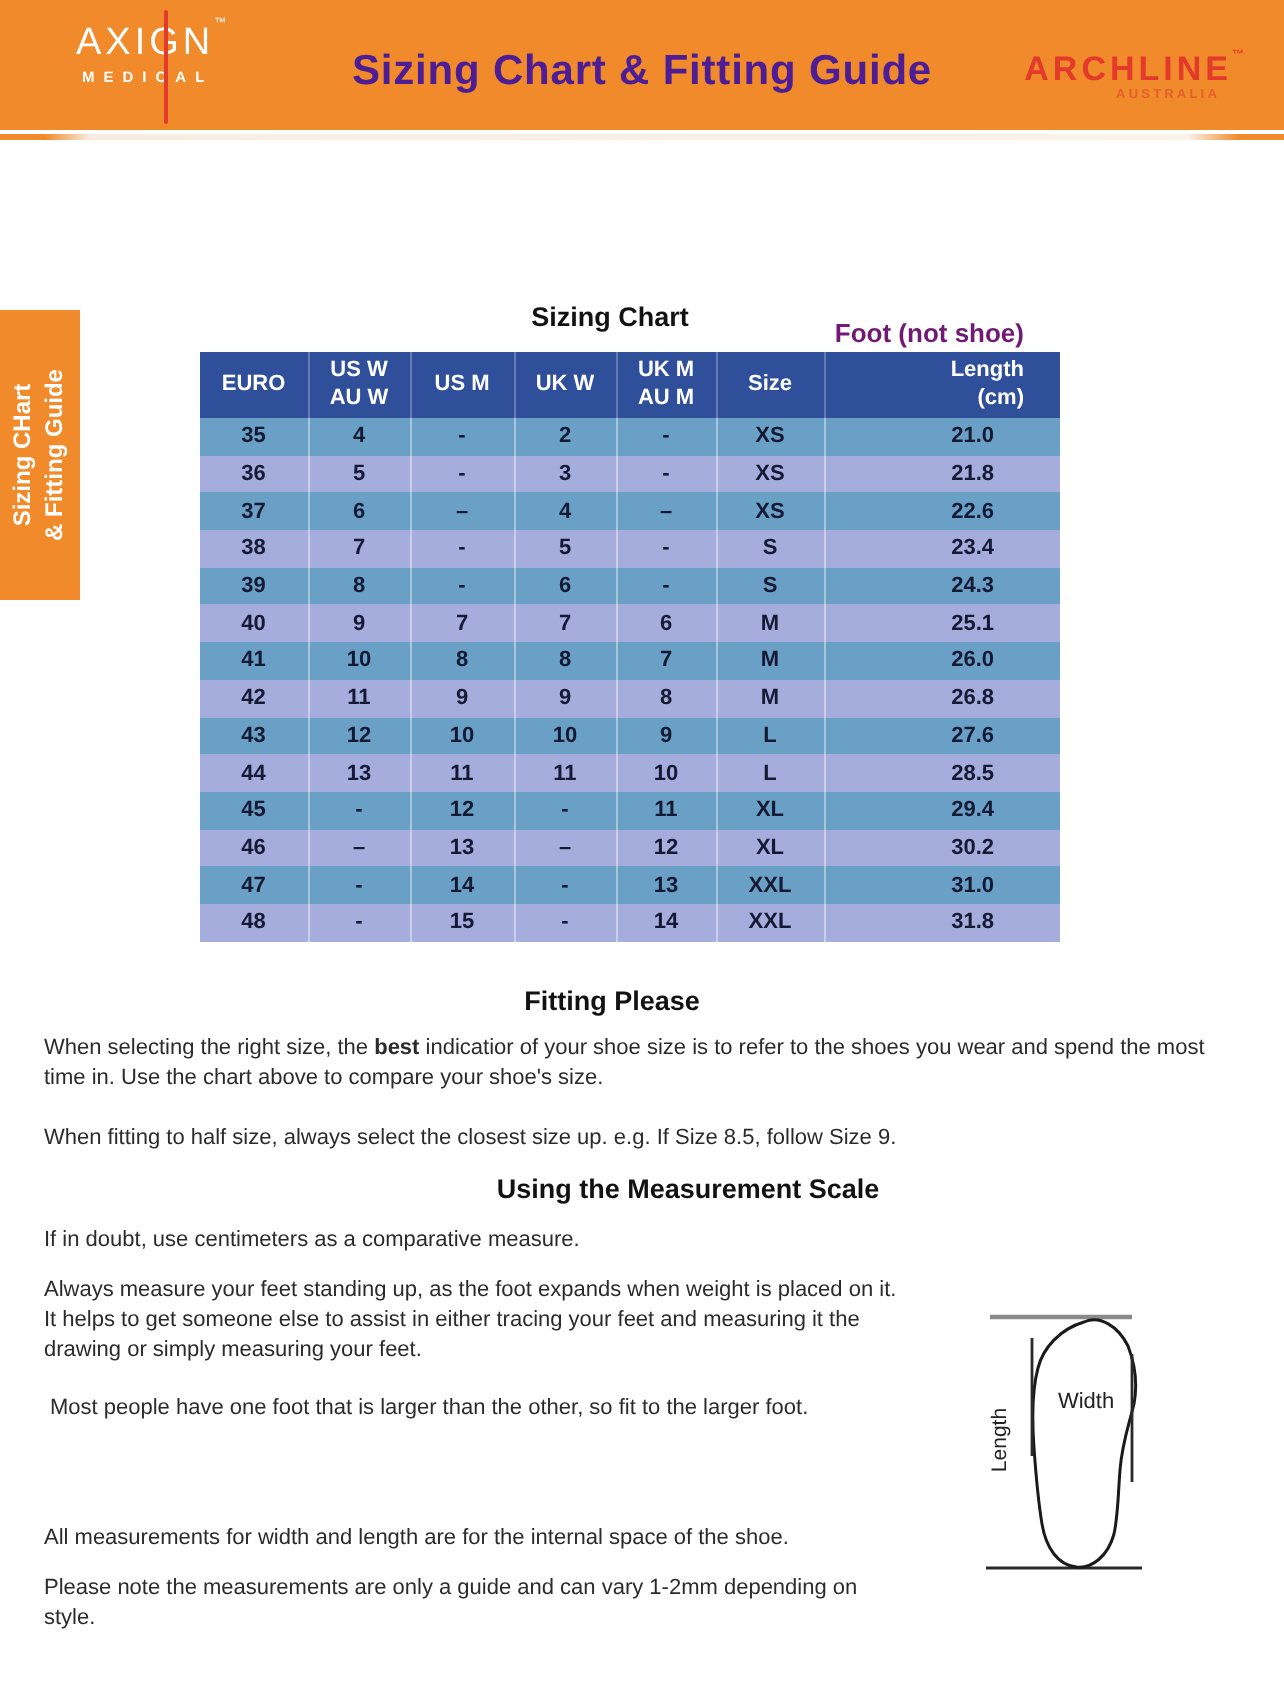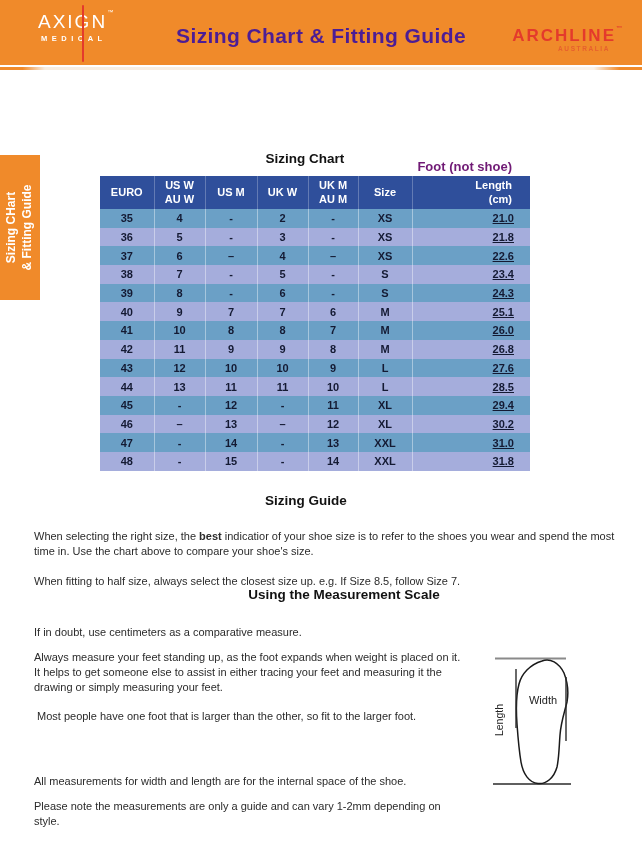--- a/index.html
+++ b/index.html
@@ -44,30 +44,30 @@
   table.sizing{position:absolute;left:100px;top:176px;width:430px;border-collapse:collapse;table-layout:fixed;}
   table.sizing col.c0{width:54px}table.sizing col.c1{width:51px}table.sizing col.c2{width:52px}
   table.sizing col.c3{width:51px}table.sizing col.c4{width:50px}table.sizing col.c5{width:54px}
   table.sizing col.c6{width:118px}
   table.sizing th{background:var(--c-hdrblue,#2F4F9B);color:#fff;font-size:11px;font-weight:bold;
     height:33px;vertical-align:middle;text-align:center;white-space:pre-line;line-height:1.25;
     padding:0;border-right:1px solid rgba(255,255,255,.25);}
   table.sizing th:last-child{text-align:right;padding-right:18px;border-right:none;}
   table.sizing td{height:18.7px;padding:0;text-align:center;vertical-align:middle;
     font-size:11px;font-weight:bold;color:#141a33;border-right:1px solid rgba(255,255,255,.4);}
-  table.sizing td:last-child{text-align:right;padding-right:16px;border-right:none;text-decoration:underline;}
+  table.sizing td:last-child{text-align:right;padding-right:33px;border-right:none;}
   tr.row-steel td{background:var(--c-rowsteel,#6BA0C6);}
   tr.row-peri td{background:var(--c-rowperi,#A5ADDC);}
   td.dash-light{color:#5d6e9e;font-weight:normal;}
   
   .hd2{position:absolute;left:0;width:612px;margin:0;text-align:center;
     font-size:13.5px;font-weight:bold;color:#121212;}
   .h-fitting{top:493px;}
   .h-measure{top:587px;margin-left:38px;}
-  .para{position:absolute;left:22px;margin:12px;font-size:11px;line-height:1.35;color:#2b2b2b;}
+  .para{position:absolute;left:22px;margin:0;font-size:11px;line-height:1.35;color:#2b2b2b;}
   .p-fg1{top:517px;width:600px;}
   .p-fg2{top:562px;width:600px;}
   .p-m1{top:613px;width:560px;}
   .p-m2{top:638px;width:432px;}
   .p-m3{top:697px;left:25px;width:560px;}
   .p-m4{top:762px;width:560px;}
   .p-m5{top:787px;width:420px;}
   
   .foot-svg{position:absolute;left:488px;top:640px;}
   .foot-svg text{font-family:"Liberation Sans",sans-serif;fill:#222;}
@@ -248,23 +248,23 @@
           <td>-</td>
           <td>15</td>
           <td>-</td>
           <td>14</td>
           <td>XXL</td>
           <td>31.8</td>
         </tr>
       </tbody>
   </table>
 
-  <h2 class="hd2 h-fitting">Sizing Guide</h2>
+  <h2 class="hd2 h-fitting">Fitting Please</h2>
   <p class="para p-fg1"><span>When selecting the right size, the </span><b>best</b><span> indicatior of your shoe size is to refer to the shoes you wear and spend the most time in. Use the chart above to compare your shoe's size.</span></p>
-  <p class="para p-fg2">When fitting to half size, always select the closest size up. e.g. If Size 8.5, follow Size 7.</p>
+  <p class="para p-fg2">When fitting to half size, always select the closest size up. e.g. If Size 8.5, follow Size 9.</p>
 
   <h2 class="hd2 h-measure">Using the Measurement Scale</h2>
   <p class="para p-m1">If in doubt, use centimeters as a comparative measure.</p>
   <p class="para p-m2">Always measure your feet standing up, as the foot expands when weight is placed on it. It helps to get someone else to assist in either tracing your feet and measuring it the drawing or simply measuring your feet.</p>
   <p class="para p-m4">All measurements for width and length are for the internal space of the shoe.</p>
   <p class="para p-m3">Most people have one foot that is larger than the other, so fit to the larger foot.</p>
   <p class="para p-m5">Please note the measurements are only a guide and can vary 1-2mm depending on style.</p>
 
   <svg class="foot-svg" width="152" height="155" viewBox="0 0 152 155">
     <line x1="7" y1="18.5" x2="78" y2="18.5" stroke="#8a8a8a" stroke-width="2.2"></line>

